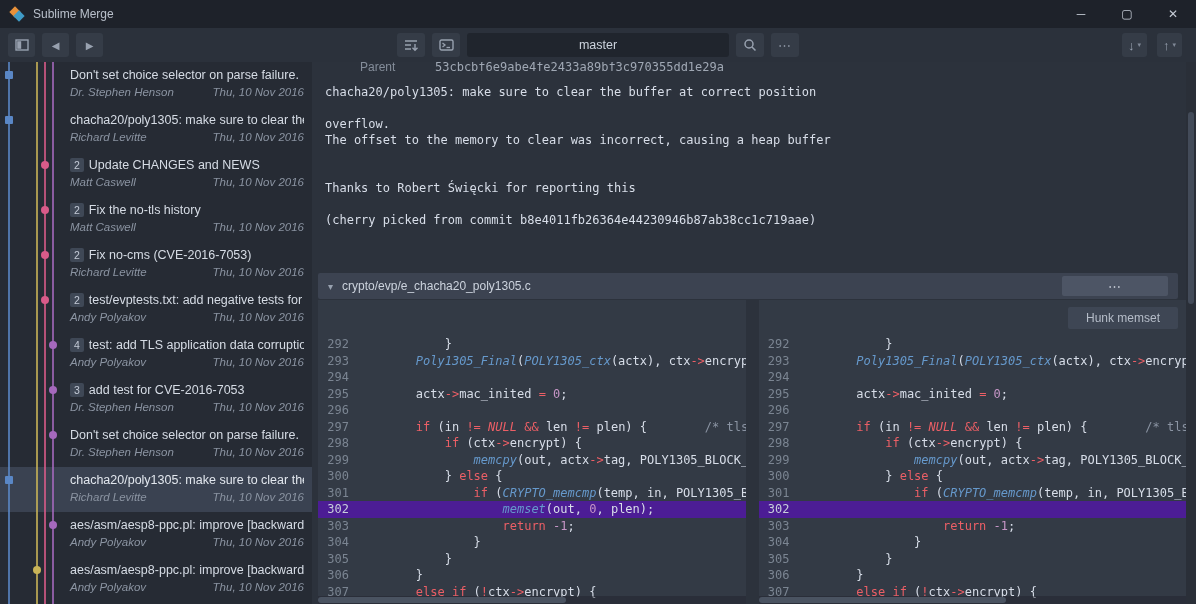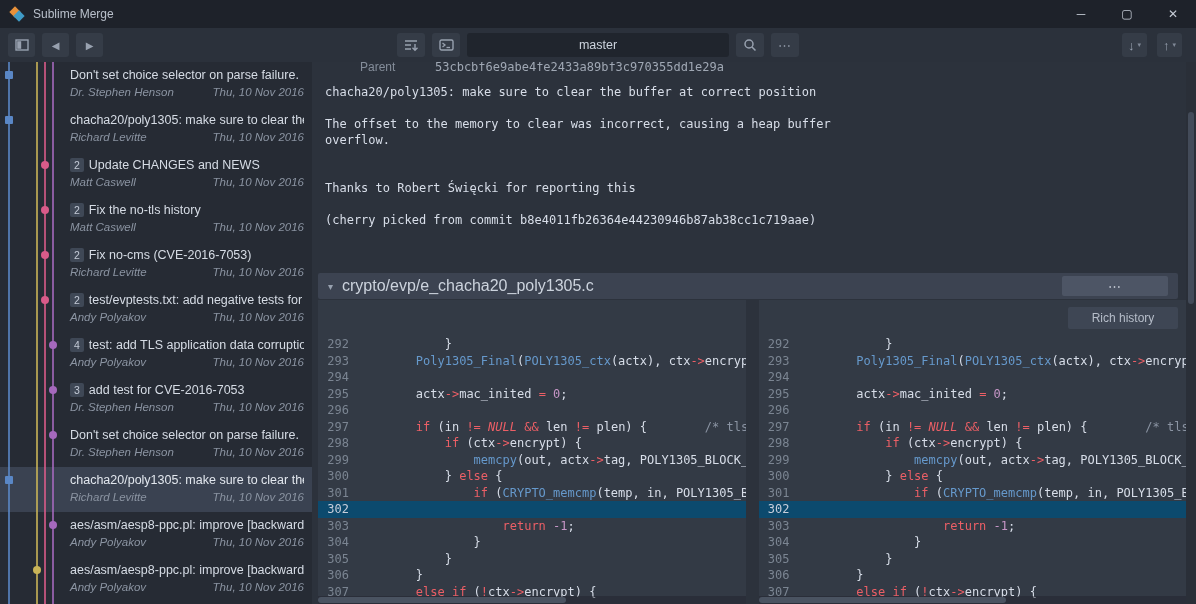--- a/index.html
+++ b/index.html
@@ -48,35 +48,35 @@
   .content{flex:1;background:#2c323c;display:flex;flex-direction:column;overflow:hidden;min-width:0}
   .detail{height:211px;flex:none;padding:0 10px 0 13px;font-family:"DejaVu Sans Mono",monospace;font-size:12px;color:#d8dee9;overflow:hidden}
   .parent-row{margin-top:-3px;height:16px;line-height:16px;white-space:nowrap}
   .parent-label{display:inline-block;width:75px;margin-left:35px;font-family:"Liberation Sans",sans-serif;font-size:12px;color:#848d9a}
   .parent-hash{color:#a0a8b4}
   .msg{margin-top:9px}
   .msg-line{height:16px;line-height:16px;white-space:pre}
 
   .file-header{height:26px;margin:0 8px 1px 6px;background:#3c4351;border-radius:2px;display:flex;align-items:center;padding:0 10px;flex:none}
   .fh-collapse{color:#98a1af;font-size:10px;margin-right:9px}
-  .fh-name{font-size:16px;color:#ccd3dd}
+  .fh-name{font-size:12px;color:#ccd3dd}
   .fh-more{margin-left:auto;width:106px;height:20px;background:#4d5565;border-radius:2px;color:#d6dce6;display:flex;align-items:center;justify-content:center;font-size:13px;letter-spacing:1px}
 
   .hunk{flex:1;position:relative;margin-left:6px;overflow:hidden}
   .hunk-history{position:absolute;top:7px;right:8px;width:110px;height:22px;background:#3e4654;border-radius:2px;color:#b6bdc9;font-size:12px;display:flex;align-items:center;justify-content:center;z-index:3}
   .diff{display:flex;gap:13px;height:100%}
   .pane{flex:1 1 0;background:#333a45;padding-top:36px;overflow:hidden;position:relative;min-width:0}
   .drow{display:flex;height:16.5px;line-height:16.5px;white-space:pre;font-family:"DejaVu Sans Mono",monospace;font-size:12px}
-  .drow.changed{background:#0c4a6e}
+  .drow.changed{background:#4c1d95}
   .lnum{flex:none;width:40px;text-align:right;padding-right:9px;color:#7b8592}
   .drow.changed .lnum{color:#c7cedb}
   .lcode{flex:none;white-space:pre}
   .tok-p{color:#d8dee9}
   .tok-k{color:#ec5f66}
-  .tok-f{color:#6699cc;}
+  .tok-f{color:#6699cc;font-style:italic}
   .tok-n{color:#c695c6}
   .tok-c{color:#8b94a3}
   .tok-u{color:#ec5f66;font-style:italic}
   .hl{background:#3d656c;border-radius:1px}
   .hscroll{position:absolute;left:0;right:0;bottom:0;height:8px;background:rgba(30,34,42,.45);z-index:2}
   .hscroll .thumb{position:absolute;left:0;top:1px;height:6px;width:58%;background:#4a5361;border-radius:3px}
 
   .vscroll{width:10px;flex:none;background:#2a2f38;position:relative}
   .vscroll .thumb{position:absolute;left:2px;width:6px;top:50px;height:192px;background:#434b59;border-radius:3px}
 
@@ -285,39 +285,62 @@
   </div>
 
   <div class="content">
     <div class="detail">
       <div class="parent-row">
         <span class="parent-label">Parent</span><span class="parent-hash">53cbcbf6e9abe4fe2433a89bf3c970355dd1e29a</span>
       </div>
       <div class="msg">
           <div class="msg-line">chacha20/poly1305: make sure to clear the buffer at correct position</div>
           <div class="msg-line">&nbsp;</div>
+          <div class="msg-line">overflow.</div>
           <div class="msg-line">The offset to the memory to clear was incorrect, causing a heap buffer</div>
-          <div class="msg-line">overflow.</div>
           <div class="msg-line">&nbsp;</div>
           <div class="msg-line">&nbsp;</div>
           <div class="msg-line">Thanks to Robert Święcki for reporting this</div>
           <div class="msg-line">&nbsp;</div>
           <div class="msg-line">(cherry picked from commit b8e4011fb26364e44230946b87ab38cc1c719aae)</div>
         </div>
     </div>
 
     <div class="file-header">
       <span class="fh-collapse">▾</span>
       <span class="fh-name">crypto/evp/e_chacha20_poly1305.c</span>
       <div class="fh-more">⋯</div>
     </div>
 
     <div class="hunk">
-      <div class="hunk-history">Rich history</div>
+      <div class="hunk-history">Hunk memset</div>
       <div class="diff">
+        <div class="pane">
+          <div class="rows">
+              <div class="drow"><div class="lnum">292</div><div class="lcode"><span class="tok-p">            }</span></div></div>
+              <div class="drow"><div class="lnum">293</div><div class="lcode"><span class="tok-p">        </span><span class="tok-f">Poly1305_Final</span><span class="tok-p">(</span><span class="tok-f">POLY1305_ctx</span><span class="tok-p">(actx), ctx</span><span class="tok-k">-&gt;</span><span class="tok-p">encrypt </span></div></div>
+              <div class="drow"><div class="lnum">294</div><div class="lcode"></div></div>
+              <div class="drow"><div class="lnum">295</div><div class="lcode"><span class="tok-p">        actx</span><span class="tok-k">-&gt;</span><span class="tok-p">mac_inited </span><span class="tok-k">=</span><span class="tok-p"> </span><span class="tok-n">0</span><span class="tok-p">;</span></div></div>
+              <div class="drow"><div class="lnum">296</div><div class="lcode"></div></div>
+              <div class="drow"><div class="lnum">297</div><div class="lcode"><span class="tok-p">        </span><span class="tok-k">if</span><span class="tok-p"> (in </span><span class="tok-k">!=</span><span class="tok-p"> </span><span class="tok-u">NULL</span><span class="tok-p"> </span><span class="tok-k">&amp;&amp;</span><span class="tok-p"> len </span><span class="tok-k">!=</span><span class="tok-p"> plen) {        </span><span class="tok-c">/* tls mode */</span></div></div>
+              <div class="drow"><div class="lnum">298</div><div class="lcode"><span class="tok-p">            </span><span class="tok-k">if</span><span class="tok-p"> (ctx</span><span class="tok-k">-&gt;</span><span class="tok-p">encrypt) {</span></div></div>
+              <div class="drow"><div class="lnum">299</div><div class="lcode"><span class="tok-p">                </span><span class="tok-f">memcpy</span><span class="tok-p">(out, actx</span><span class="tok-k">-&gt;</span><span class="tok-p">tag, POLY1305_BLOCK_SIZE);</span></div></div>
+              <div class="drow"><div class="lnum">300</div><div class="lcode"><span class="tok-p">            } </span><span class="tok-k">else</span><span class="tok-p"> {</span></div></div>
+              <div class="drow"><div class="lnum">301</div><div class="lcode"><span class="tok-p">                </span><span class="tok-k">if</span><span class="tok-p"> (</span><span class="tok-f">CRYPTO_memcmp</span><span class="tok-p">(temp, in, POLY1305_BLOCK_SIZE)) {</span></div></div>
+              <div class="drow changed"><div class="lnum">302</div><div class="lcode"><span class="tok-p">                    </span><span class="tok-f">memset</span><span class="tok-p">(out, </span><span class="tok-n">0</span><span class="tok-p">, plen);</span></div></div>
+              <div class="drow"><div class="lnum">303</div><div class="lcode"><span class="tok-p">                    </span><span class="tok-k">return</span><span class="tok-p"> </span><span class="tok-n">-1</span><span class="tok-p">;</span></div></div>
+              <div class="drow"><div class="lnum">304</div><div class="lcode"><span class="tok-p">                }</span></div></div>
+              <div class="drow"><div class="lnum">305</div><div class="lcode"><span class="tok-p">            }</span></div></div>
+              <div class="drow"><div class="lnum">306</div><div class="lcode"><span class="tok-p">        }</span></div></div>
+              <div class="drow"><div class="lnum">307</div><div class="lcode"><span class="tok-p">        </span><span class="tok-k">else</span><span class="tok-p"> </span><span class="tok-k">if</span><span class="tok-p"> (</span><span class="tok-k">!</span><span class="tok-p">ctx</span><span class="tok-k">-&gt;</span><span class="tok-p">encrypt) {</span></div></div>
+            </div>
+          <div class="hscroll">
+              <div class="thumb"></div>
+            </div>
+        </div>
         <div class="pane">
           <div class="rows">
               <div class="drow"><div class="lnum">292</div><div class="lcode"><span class="tok-p">            }</span></div></div>
               <div class="drow"><div class="lnum">293</div><div class="lcode"><span class="tok-p">        </span><span class="tok-f">Poly1305_Final</span><span class="tok-p">(</span><span class="tok-f">POLY1305_ctx</span><span class="tok-p">(actx), ctx</span><span class="tok-k">-&gt;</span><span class="tok-p">encrypt </span></div></div>
               <div class="drow"><div class="lnum">294</div><div class="lcode"></div></div>
               <div class="drow"><div class="lnum">295</div><div class="lcode"><span class="tok-p">        actx</span><span class="tok-k">-&gt;</span><span class="tok-p">mac_inited </span><span class="tok-k">=</span><span class="tok-p"> </span><span class="tok-n">0</span><span class="tok-p">;</span></div></div>
               <div class="drow"><div class="lnum">296</div><div class="lcode"></div></div>
               <div class="drow"><div class="lnum">297</div><div class="lcode"><span class="tok-p">        </span><span class="tok-k">if</span><span class="tok-p"> (in </span><span class="tok-k">!=</span><span class="tok-p"> </span><span class="tok-u">NULL</span><span class="tok-p"> </span><span class="tok-k">&amp;&amp;</span><span class="tok-p"> len </span><span class="tok-k">!=</span><span class="tok-p"> plen) {        </span><span class="tok-c">/* tls mode */</span></div></div>
               <div class="drow"><div class="lnum">298</div><div class="lcode"><span class="tok-p">            </span><span class="tok-k">if</span><span class="tok-p"> (ctx</span><span class="tok-k">-&gt;</span><span class="tok-p">encrypt) {</span></div></div>
               <div class="drow"><div class="lnum">299</div><div class="lcode"><span class="tok-p">                </span><span class="tok-f">memcpy</span><span class="tok-p">(out, actx</span><span class="tok-k">-&gt;</span><span class="tok-p">tag, POLY1305_BLOCK_SIZE);</span></div></div>
@@ -327,43 +350,20 @@
               <div class="drow"><div class="lnum">303</div><div class="lcode"><span class="tok-p">                    </span><span class="tok-k">return</span><span class="tok-p"> </span><span class="tok-n">-1</span><span class="tok-p">;</span></div></div>
               <div class="drow"><div class="lnum">304</div><div class="lcode"><span class="tok-p">                }</span></div></div>
               <div class="drow"><div class="lnum">305</div><div class="lcode"><span class="tok-p">            }</span></div></div>
               <div class="drow"><div class="lnum">306</div><div class="lcode"><span class="tok-p">        }</span></div></div>
               <div class="drow"><div class="lnum">307</div><div class="lcode"><span class="tok-p">        </span><span class="tok-k">else</span><span class="tok-p"> </span><span class="tok-k">if</span><span class="tok-p"> (</span><span class="tok-k">!</span><span class="tok-p">ctx</span><span class="tok-k">-&gt;</span><span class="tok-p">encrypt) {</span></div></div>
             </div>
           <div class="hscroll">
               <div class="thumb"></div>
             </div>
         </div>
-        <div class="pane">
-          <div class="rows">
-              <div class="drow"><div class="lnum">292</div><div class="lcode"><span class="tok-p">            }</span></div></div>
-              <div class="drow"><div class="lnum">293</div><div class="lcode"><span class="tok-p">        </span><span class="tok-f">Poly1305_Final</span><span class="tok-p">(</span><span class="tok-f">POLY1305_ctx</span><span class="tok-p">(actx), ctx</span><span class="tok-k">-&gt;</span><span class="tok-p">encrypt </span></div></div>
-              <div class="drow"><div class="lnum">294</div><div class="lcode"></div></div>
-              <div class="drow"><div class="lnum">295</div><div class="lcode"><span class="tok-p">        actx</span><span class="tok-k">-&gt;</span><span class="tok-p">mac_inited </span><span class="tok-k">=</span><span class="tok-p"> </span><span class="tok-n">0</span><span class="tok-p">;</span></div></div>
-              <div class="drow"><div class="lnum">296</div><div class="lcode"></div></div>
-              <div class="drow"><div class="lnum">297</div><div class="lcode"><span class="tok-p">        </span><span class="tok-k">if</span><span class="tok-p"> (in </span><span class="tok-k">!=</span><span class="tok-p"> </span><span class="tok-u">NULL</span><span class="tok-p"> </span><span class="tok-k">&amp;&amp;</span><span class="tok-p"> len </span><span class="tok-k">!=</span><span class="tok-p"> plen) {        </span><span class="tok-c">/* tls mode */</span></div></div>
-              <div class="drow"><div class="lnum">298</div><div class="lcode"><span class="tok-p">            </span><span class="tok-k">if</span><span class="tok-p"> (ctx</span><span class="tok-k">-&gt;</span><span class="tok-p">encrypt) {</span></div></div>
-              <div class="drow"><div class="lnum">299</div><div class="lcode"><span class="tok-p">                </span><span class="tok-f">memcpy</span><span class="tok-p">(out, actx</span><span class="tok-k">-&gt;</span><span class="tok-p">tag, POLY1305_BLOCK_SIZE);</span></div></div>
-              <div class="drow"><div class="lnum">300</div><div class="lcode"><span class="tok-p">            } </span><span class="tok-k">else</span><span class="tok-p"> {</span></div></div>
-              <div class="drow"><div class="lnum">301</div><div class="lcode"><span class="tok-p">                </span><span class="tok-k">if</span><span class="tok-p"> (</span><span class="tok-f">CRYPTO_memcmp</span><span class="tok-p">(temp, in, POLY1305_BLOCK_SIZE)) {</span></div></div>
-              <div class="drow changed"><div class="lnum">302</div></div>
-              <div class="drow"><div class="lnum">303</div><div class="lcode"><span class="tok-p">                    </span><span class="tok-k">return</span><span class="tok-p"> </span><span class="tok-n">-1</span><span class="tok-p">;</span></div></div>
-              <div class="drow"><div class="lnum">304</div><div class="lcode"><span class="tok-p">                }</span></div></div>
-              <div class="drow"><div class="lnum">305</div><div class="lcode"><span class="tok-p">            }</span></div></div>
-              <div class="drow"><div class="lnum">306</div><div class="lcode"><span class="tok-p">        }</span></div></div>
-              <div class="drow"><div class="lnum">307</div><div class="lcode"><span class="tok-p">        </span><span class="tok-k">else</span><span class="tok-p"> </span><span class="tok-k">if</span><span class="tok-p"> (</span><span class="tok-k">!</span><span class="tok-p">ctx</span><span class="tok-k">-&gt;</span><span class="tok-p">encrypt) {</span></div></div>
-            </div>
-          <div class="hscroll">
-              <div class="thumb"></div>
-            </div>
-        </div>
       </div>
     </div>
   </div>
 
   <div class="vscroll">
     <div class="thumb"></div>
   </div>
 </div>
 
 </body></html>

